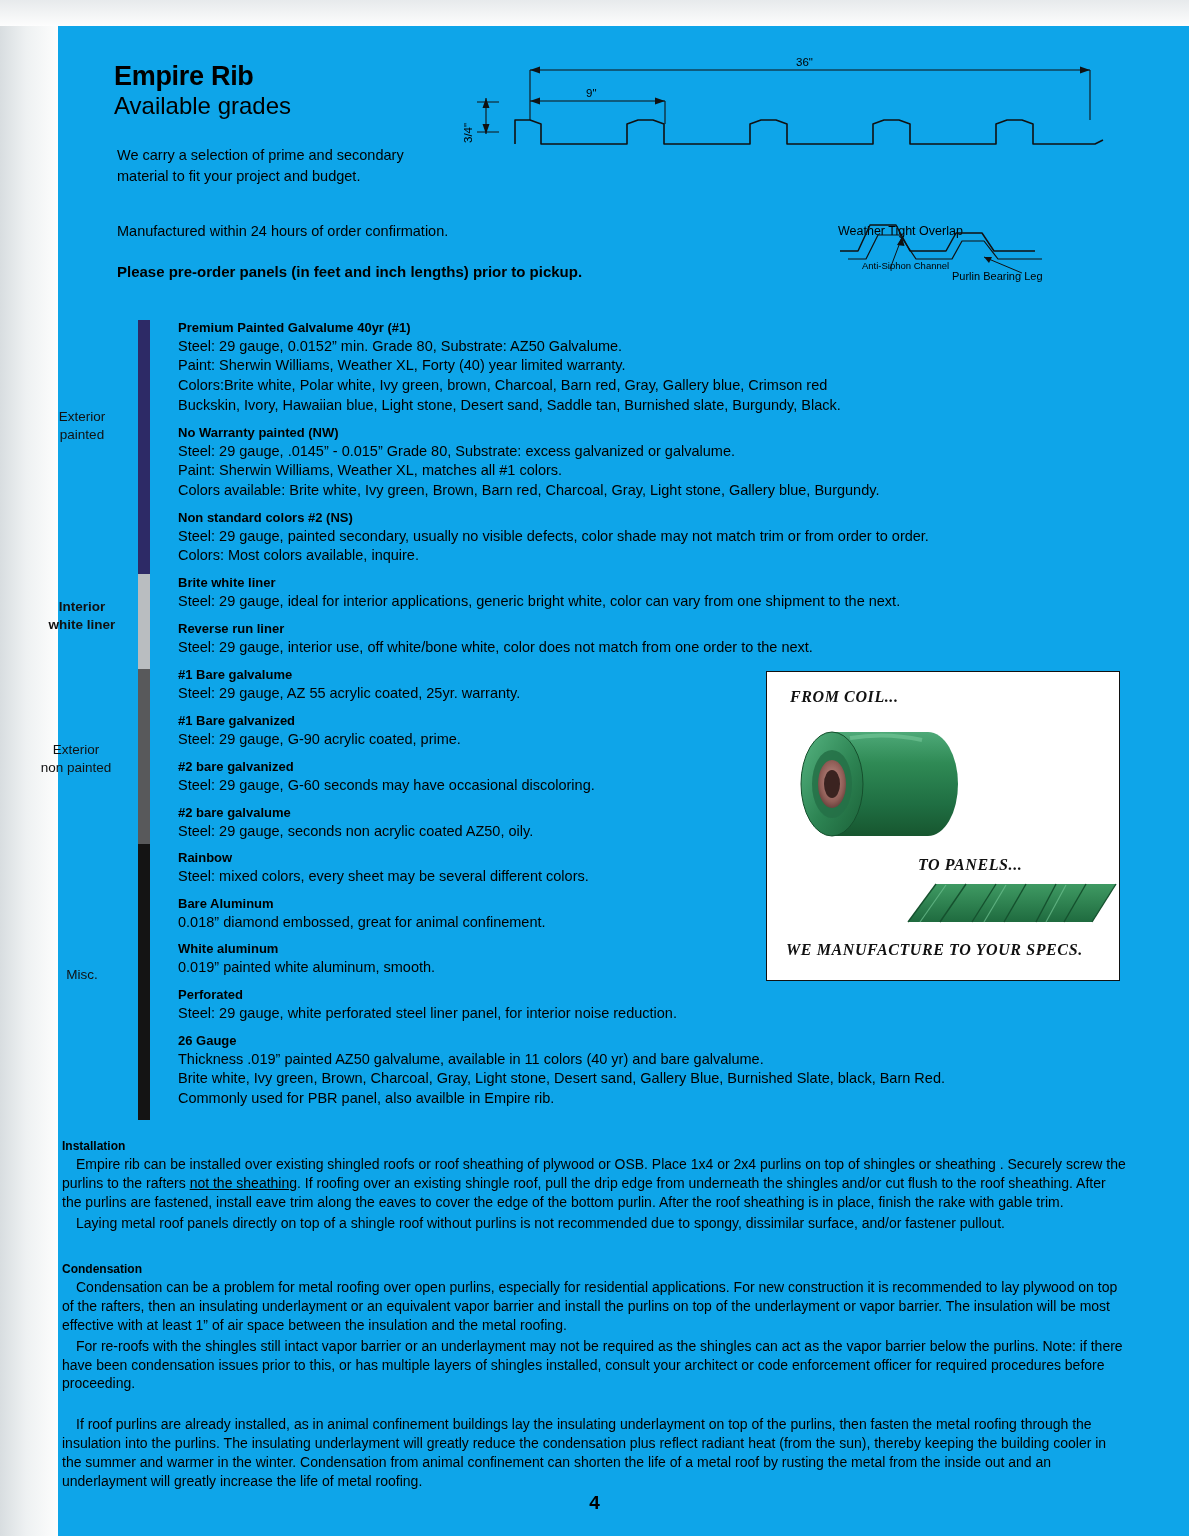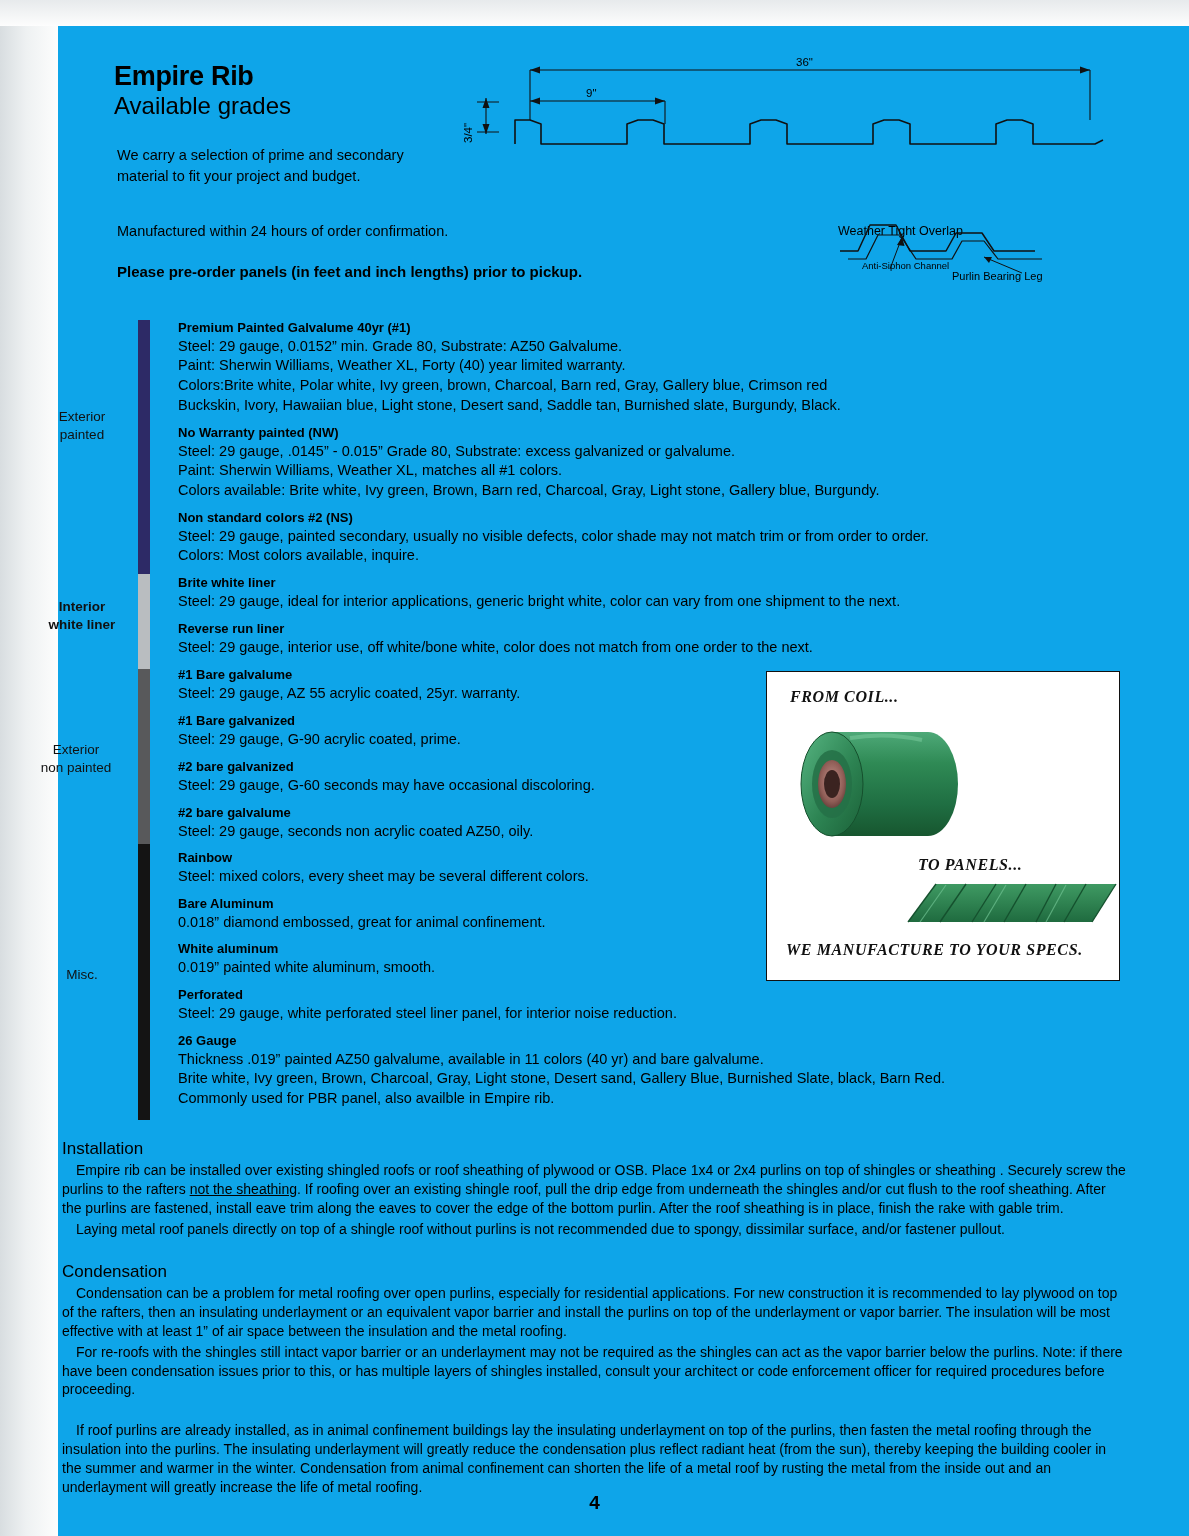--- a/index.html
+++ b/index.html
@@ -155,22 +155,22 @@
   }
 
   
   .sec {
     position: absolute;
     left: 62px;
     width: 1066px;
   }
   .sec h5 {
     margin: 0 0 2px 0;
-    font-size: 17px;
-    font-weight: normal;
+    font-size: 12px;
+    font-weight: bold;
   }
   .sec p {
     margin: 0;
     font-size: 14px;
     line-height: 1.35;
     text-indent: 14px;
   }
   .sec p + p { margin-top: 2px; }
   .u { text-decoration: underline; }
 

